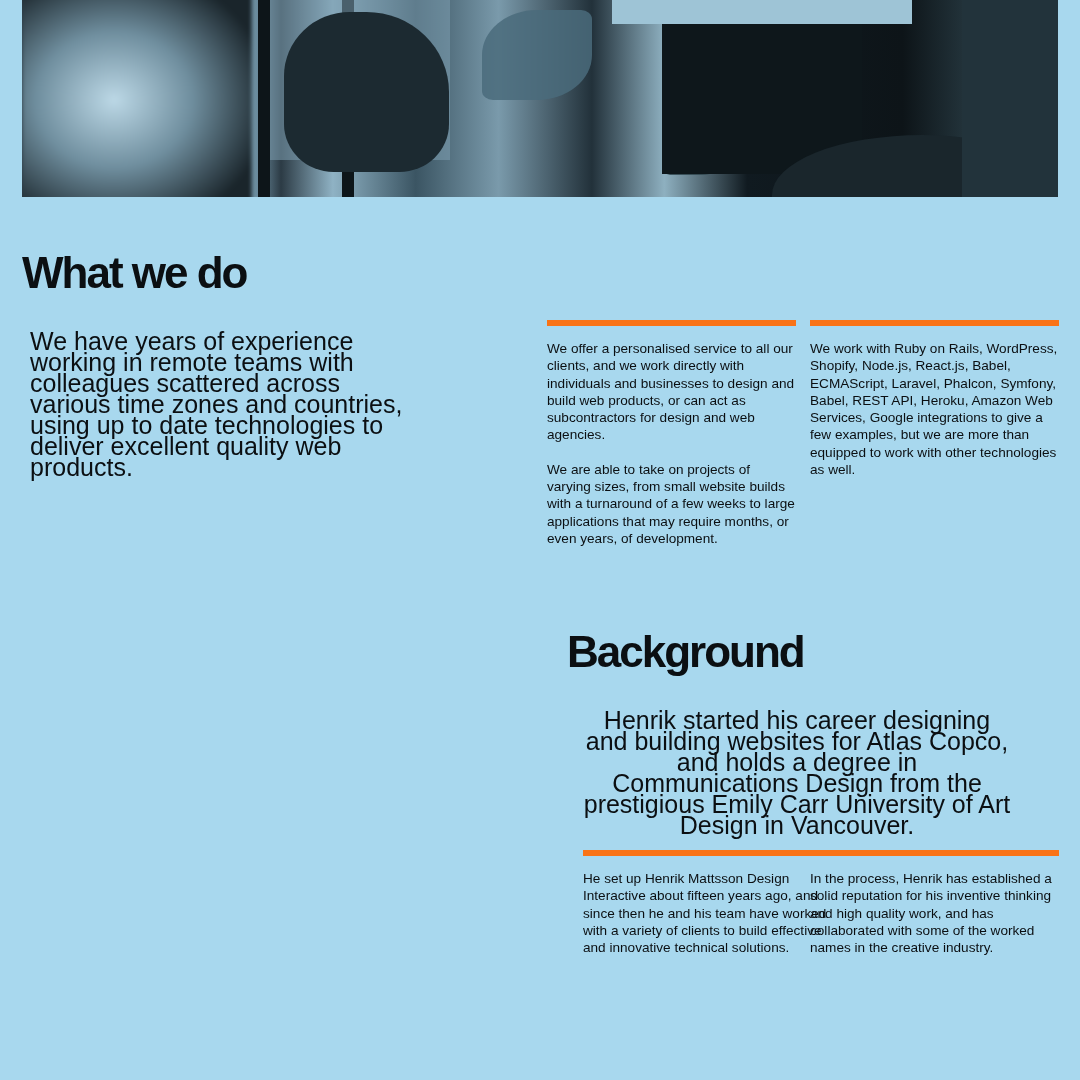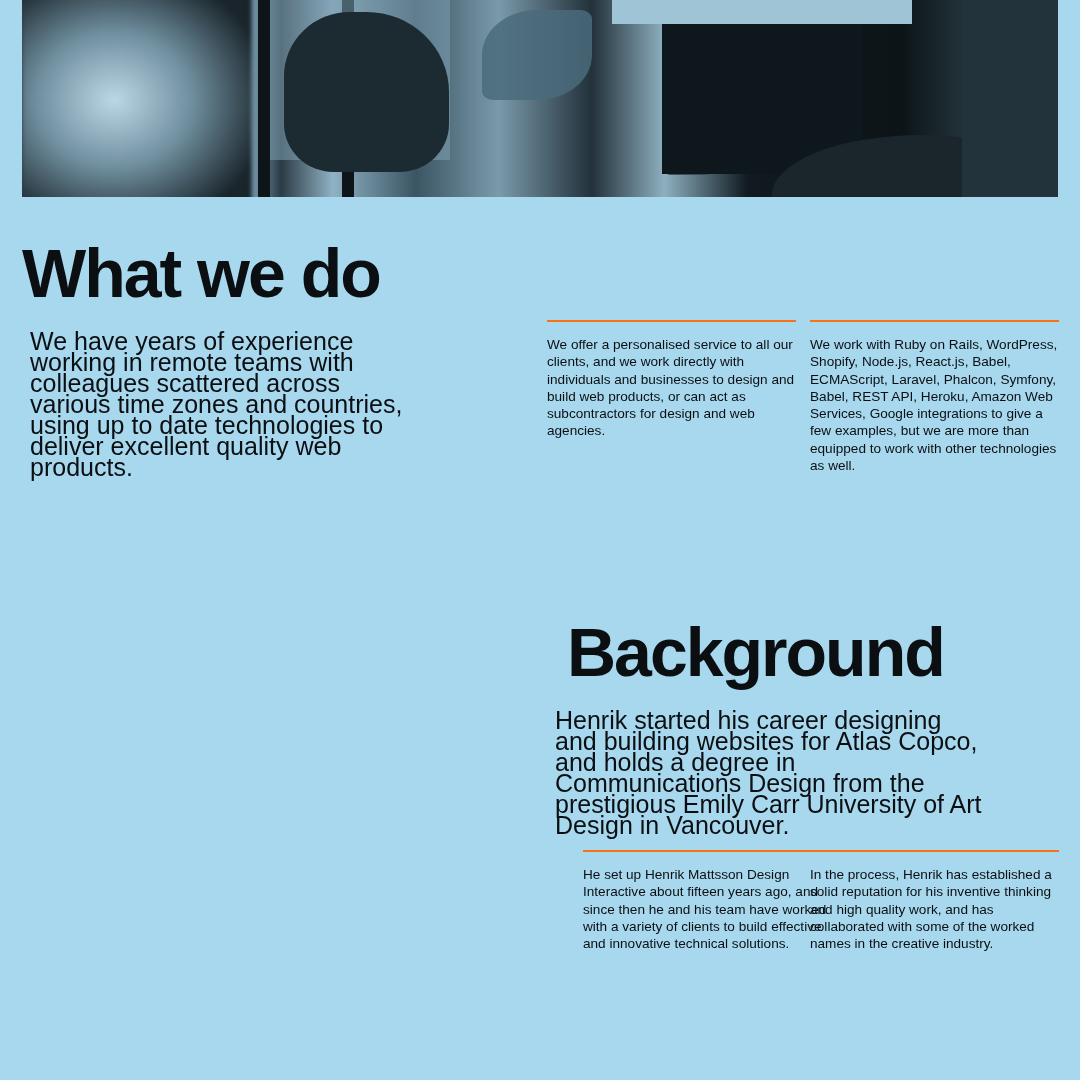--- a/index.html
+++ b/index.html
@@ -18,28 +18,28 @@
   .hero .shape { position:absolute; }
   .hero .bar { background:#0d1519; }
   .hero .table-top { background:#9ec4d6; }
   .hero .dog { background:#1c2a31; border-radius:40% 50% 30% 30%; }
   .hero .leaf { background:#4a6b7b; border-radius:50% 10% 50% 10%; opacity:.85; }
   .hero .chair { background:#1a262c; border-radius:50% 50% 0 0; }
   .hero .blur { background:radial-gradient(ellipse at 40% 50%, #bcd8e6 0%, #6f8e9e 40%, #1a252b 80%); filter:blur(2px); }
 
   h2.heading {
     margin:0; font-weight:bold; letter-spacing:-2px;
-    position:absolute; font-size:68px; line-height:60px;
+    position:absolute; font-size:44px; line-height:60px;
   }
   .lead {
     position:absolute; margin:8px; font-size:25px; line-height:21px;
   }
   .col {
     position:absolute; width:249px;
-    border-top:2px solid #f97316;
+    border-top:6px solid #f97316;
     padding-top:14px;
     font-size:13.6px; line-height:17.3px;
   }
   .col p { margin:0 0 17px 0; }
 </style>
 </head>
 <body>
 
 <div class="hero">
   <div class="shape blur" style="left:0;top:-20px;width:230px;height:240px;"></div>
@@ -53,26 +53,27 @@
   <div class="shape bar" style="left:640px;top:24px;width:200px;height:150px;background:#0e171b;"></div>
   <div class="shape chair" style="left:750px;top:135px;width:300px;height:120px;"></div>
   <div class="shape" style="left:940px;top:0;width:96px;height:197px;background:#22333b;"></div>
 </div>
 
 <h2 class="heading" style="left:22px;top:243px;">What we do</h2>
 <p class="lead" style="left:22px;top:323px;width:385px;">We have years of experience working in remote teams with colleagues scattered across various time zones and countries, using up to date technologies to deliver excellent quality web products.</p>
 
 <div class="col" style="left:547px;top:320px;">
   <p>We offer a personalised service to all our clients, and we work directly with individuals and businesses to design and build web products, or can act as subcontractors for design and web agencies.</p>
+  <p>We are able to take on projects of varying sizes, from small website builds with a turnaround of a few weeks to large applications that may require months, or even years, of development.</p>
 </div>
 <div class="col" style="left:810px;top:320px;">
   <p>We work with Ruby on Rails, WordPress, Shopify, Node.js, React.js, Babel, ECMAScript, Laravel, Phalcon, Symfony, Babel, REST API, Heroku, Amazon Web Services, Google integrations to give a few examples, but we are more than equipped to work with other technologies as well.</p>
 </div>
 
 <h2 class="heading" style="left:567px;top:622px;">Background</h2>
-<p class="lead" style="left:547px;top:702px;width:430px;">Henrik started his career designing and building websites for Atlas Copco, and holds a degree in Communications Design from the prestigious Emily Carr University of Art Design in Vancouver.</p>
+<p class="lead" style="left:574px;top:702px;width:430px;text-align:center;">Henrik started his career designing and building websites for Atlas Copco, and holds a degree in Communications Design from the prestigious Emily Carr University of Art Design in Vancouver.</p>
 
 <div class="col" style="left:547px;top:850px;margin-left:36px;">
   <p>He set up Henrik Mattsson Design Interactive about fifteen years ago, and since then he and his team have worked with a variety of clients to build effective and innovative technical solutions.</p>
 </div>
 <div class="col" style="left:810px;top:850px;">
   <p>In the process, Henrik has established a solid reputation for his inventive thinking and high quality work, and has collaborated with some of the worked names in the creative industry.</p>
 </div>
 
 </body></html>

